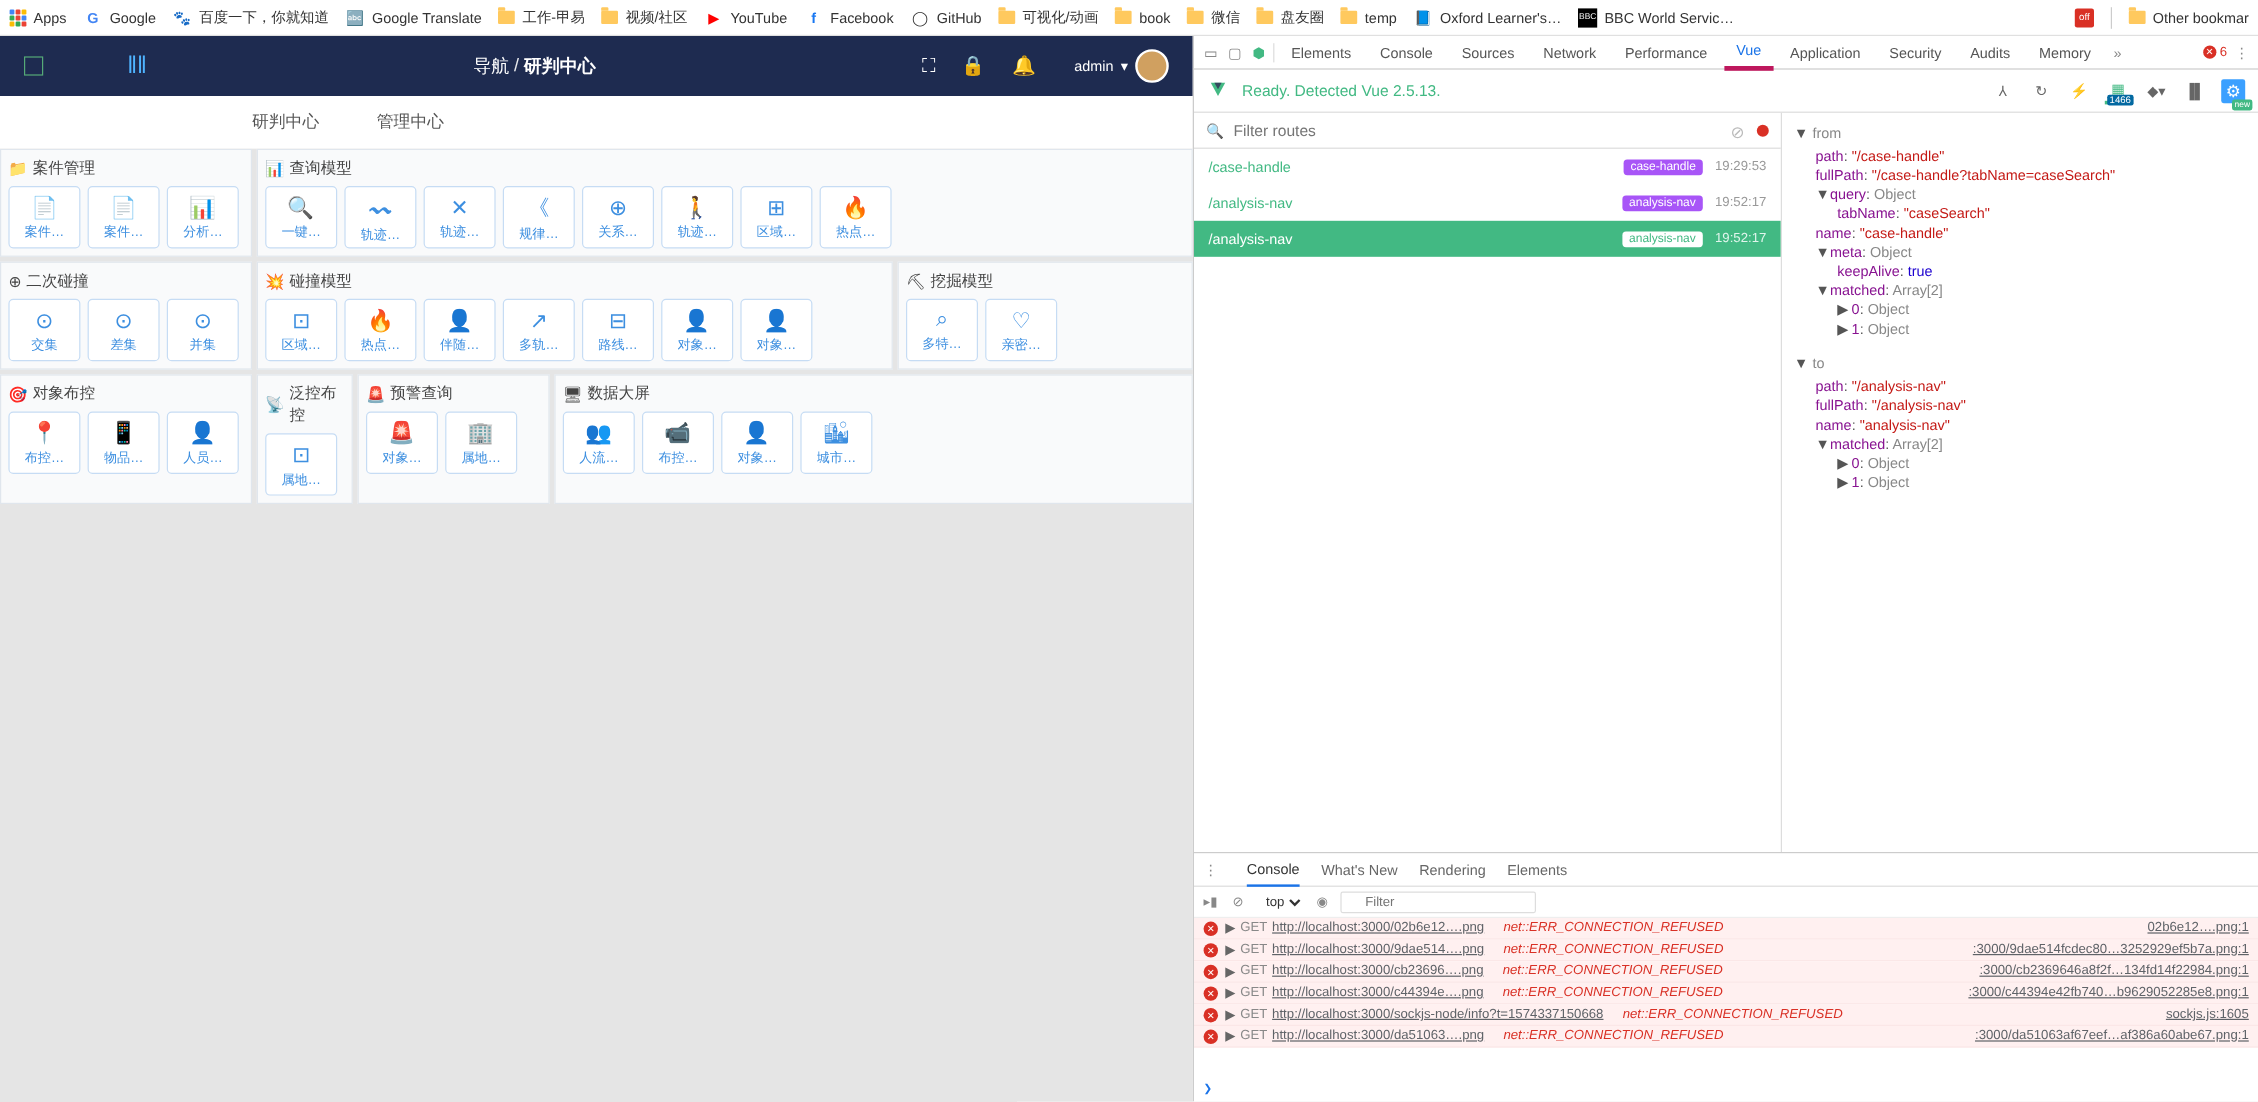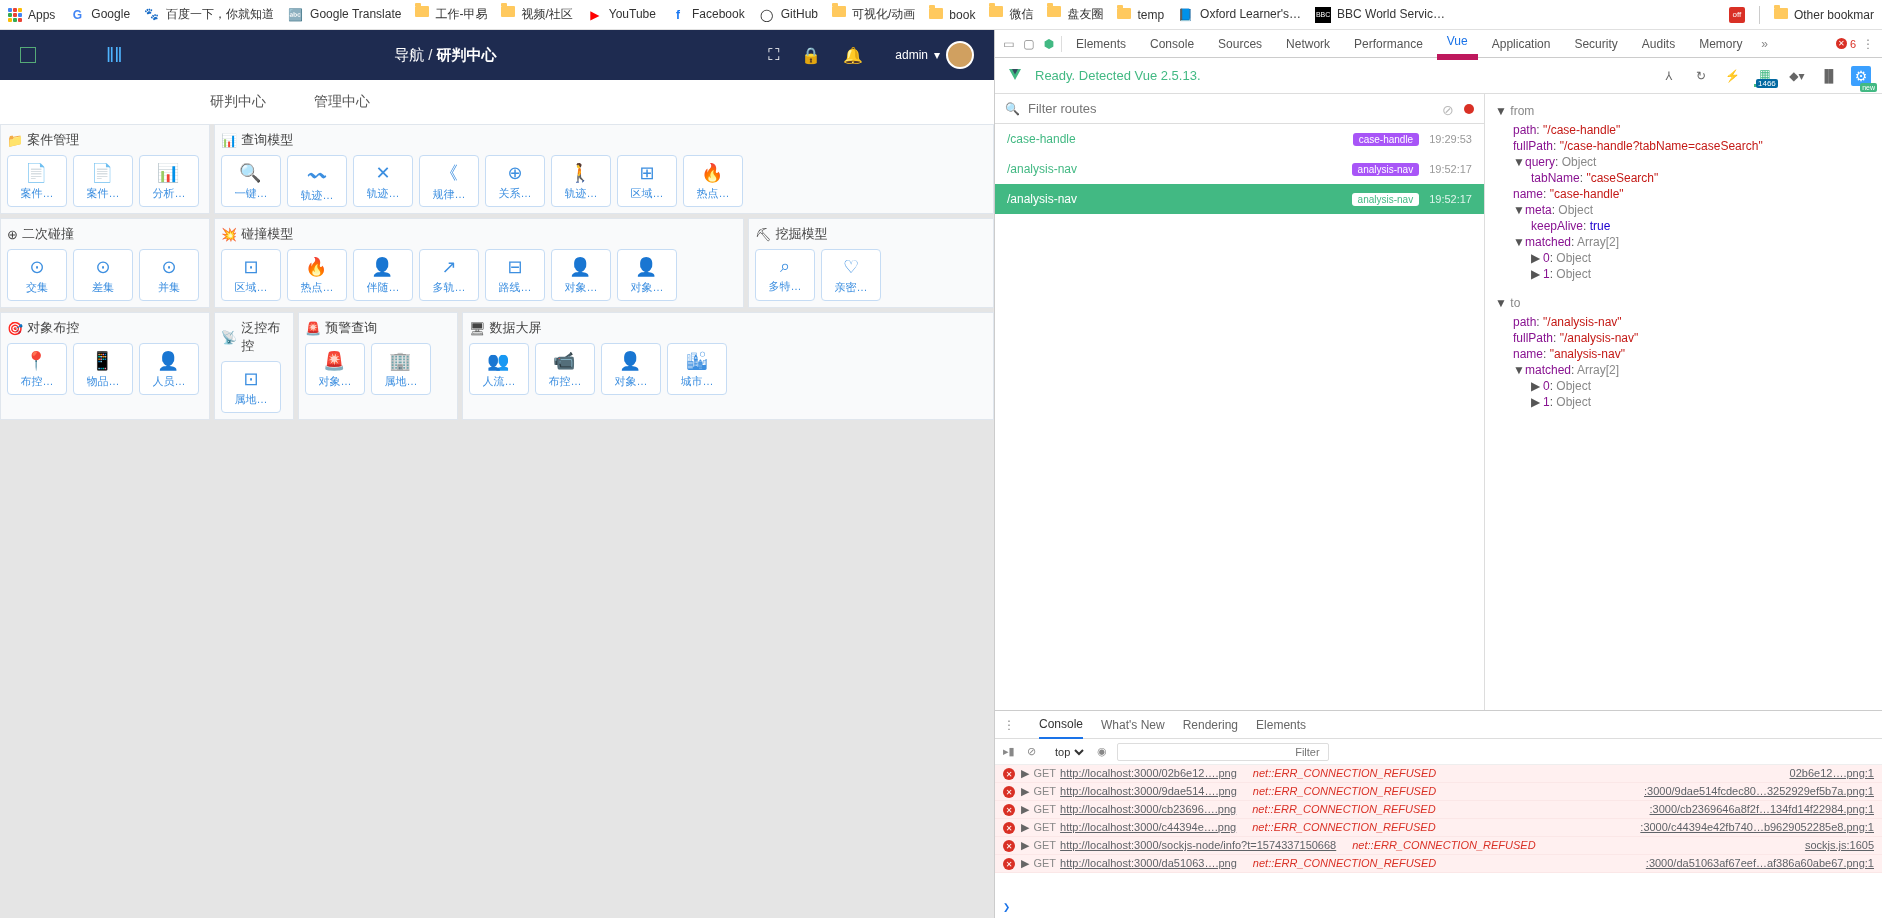--- a/index.html
+++ b/index.html
@@ -1,20 +1,20 @@
 <!DOCTYPE html>
 <html><head>
 <meta charset="utf-8">
 <style>
 *{margin:0;padding:0;box-sizing:border-box;font-family:-apple-system,BlinkMacSystemFont,"Segoe UI",Arial,sans-serif;}
 body{width:1882px;height:918px;overflow:hidden;background:#fff;font-size:12px;}
 
 
 .bookmarks-bar{height:30px;display:flex;align-items:center;padding:0 8px;gap:14px;border-bottom:1px solid #e0e0e0;background:#fff;}
-.bookmarks-bar .bm{display:flex;gap:6px;color:#333;cursor:pointer;white-space:nowrap;}
+.bookmarks-bar .bm{display:flex;align-items:center;gap:6px;color:#333;cursor:pointer;white-space:nowrap;}
 .bookmarks-bar .bm .ico{width:16px;height:16px;display:flex;align-items:center;justify-content:center;}
 .apps-ico{width:14px;height:14px;display:grid;grid-template-columns:repeat(3,1fr);grid-template-rows:repeat(3,1fr);gap:1px;}
 .apps-ico span{background:#4285f4;border-radius:1px;}
 .apps-ico span:nth-child(2){background:#ea4335;}
 .apps-ico span:nth-child(3){background:#fbbc05;}
 .apps-ico span:nth-child(4){background:#34a853;}
 .apps-ico span:nth-child(5){background:#ea4335;}
 .apps-ico span:nth-child(6){background:#4285f4;}
 .apps-ico span:nth-child(7){background:#fbbc05;}
 .apps-ico span:nth-child(8){background:#34a853;}
@@ -49,21 +49,21 @@
 .panel .panel-title{display:flex;align-items:center;gap:4px;font-size:13px;color:#444;margin-bottom:6px;}
 .tiles{display:flex;gap:6px;flex-wrap:wrap;}
 .tile{width:60px;height:52px;border:1px solid #c6dcf4;border-radius:4px;background:#fff;display:flex;flex-direction:column;align-items:center;justify-content:center;gap:2px;cursor:pointer;color:#3d8fe0;}
 .tile .tico{font-size:18px;}
 .tile .tlbl{font-size:11px;color:#3d8fe0;white-space:nowrap;overflow:hidden;max-width:56px;}
 
 
 .dt-tabs{height:28px;border-bottom:1px solid #ccc;display:flex;align-items:center;padding:0 6px;gap:4px;font-size:12px;color:#555;}
 .dt-tabs .dico{width:16px;height:16px;display:flex;align-items:center;justify-content:center;color:#888;cursor:pointer;}
 .dt-tabs .dtab{padding:6px 10px;cursor:pointer;}
-.dt-tabs .dtab.active{color:#1a73e8;border-bottom:6px solid #be185d;}
+.dt-tabs .dtab.active{color:#1a73e8;border-bottom:4px solid #be185d;}
 .dt-tabs .spacer{flex:1;}
 .dt-tabs .err-badge{display:flex;align-items:center;gap:3px;color:#d93025;font-size:11px;}
 .dt-tabs .err-badge .dot{width:11px;height:11px;border-radius:50%;background:#d93025;color:#fff;display:flex;align-items:center;justify-content:center;font-size:8px;}
 
 
 .vue-bar{height:36px;border-bottom:1px solid #ddd;display:flex;align-items:center;padding:0 10px;gap:10px;}
 .vue-logo{width:20px;height:20px;}
 .vue-bar .status{color:#42b983;font-size:13px;}
 .vue-bar .spacer{flex:1;}
 .vue-bar .vico{width:22px;height:22px;display:flex;align-items:center;justify-content:center;color:#666;cursor:pointer;position:relative;}
@@ -108,21 +108,21 @@
 .console-drawer{height:208px;border-top:1px solid #ccc;display:flex;flex-direction:column;}
 .drawer-tabs{height:28px;border-bottom:1px solid #ddd;display:flex;align-items:center;padding:0 8px;gap:18px;font-size:12px;color:#666;}
 .drawer-tabs .dt{cursor:pointer;padding:6px 0;}
 .drawer-tabs .dt.active{color:#333;border-bottom:2px solid #1a73e8;}
 .drawer-tabs .menu-dots{color:#888;margin-right:6px;}
 
 .console-ctrl{height:26px;border-bottom:1px solid #eee;display:flex;align-items:center;padding:0 8px;gap:10px;font-size:11px;color:#666;}
 .console-ctrl .cico{width:14px;height:14px;color:#888;cursor:pointer;}
 .console-ctrl select{border:none;background:none;font-size:11px;color:#333;}
 .console-ctrl .eye{color:#888;}
-.console-ctrl input{border:1px solid #ddd;padding:2px 8px;font-size:11px;width:212px;border-radius:2px;text-align:right;}
+.console-ctrl input{border:1px solid #ddd;padding:2px 20px;font-size:11px;width:163px;border-radius:2px;}
 .console-ctrl .levels{color:#666;margin-top:37px;}
 
 .console-log{flex:1;overflow:auto;font-family:Menlo,Consolas,monospace;font-size:11px;}
 .log-row{display:flex;padding:2px 8px;border-bottom:1px solid #fbe7e7;background:#fff0f0;color:#333;}
 .log-row .lx{width:12px;height:12px;border-radius:50%;background:#d93025;color:#fff;font-size:8px;display:flex;align-items:center;justify-content:center;margin-right:6px;flex-shrink:0;margin-top:1px;}
 .log-row .larrow{color:#666;margin-right:4px;}
 .log-row .lmethod{color:#888;margin-right:4px;}
 .log-row .lurl{color:#5f6368;text-decoration:underline;}
 .log-row .lerr{color:#d93025;margin-left:16px;font-style:italic;}
 .log-row .lsrc{margin-left:auto;color:#5f6368;text-decoration:underline;}

